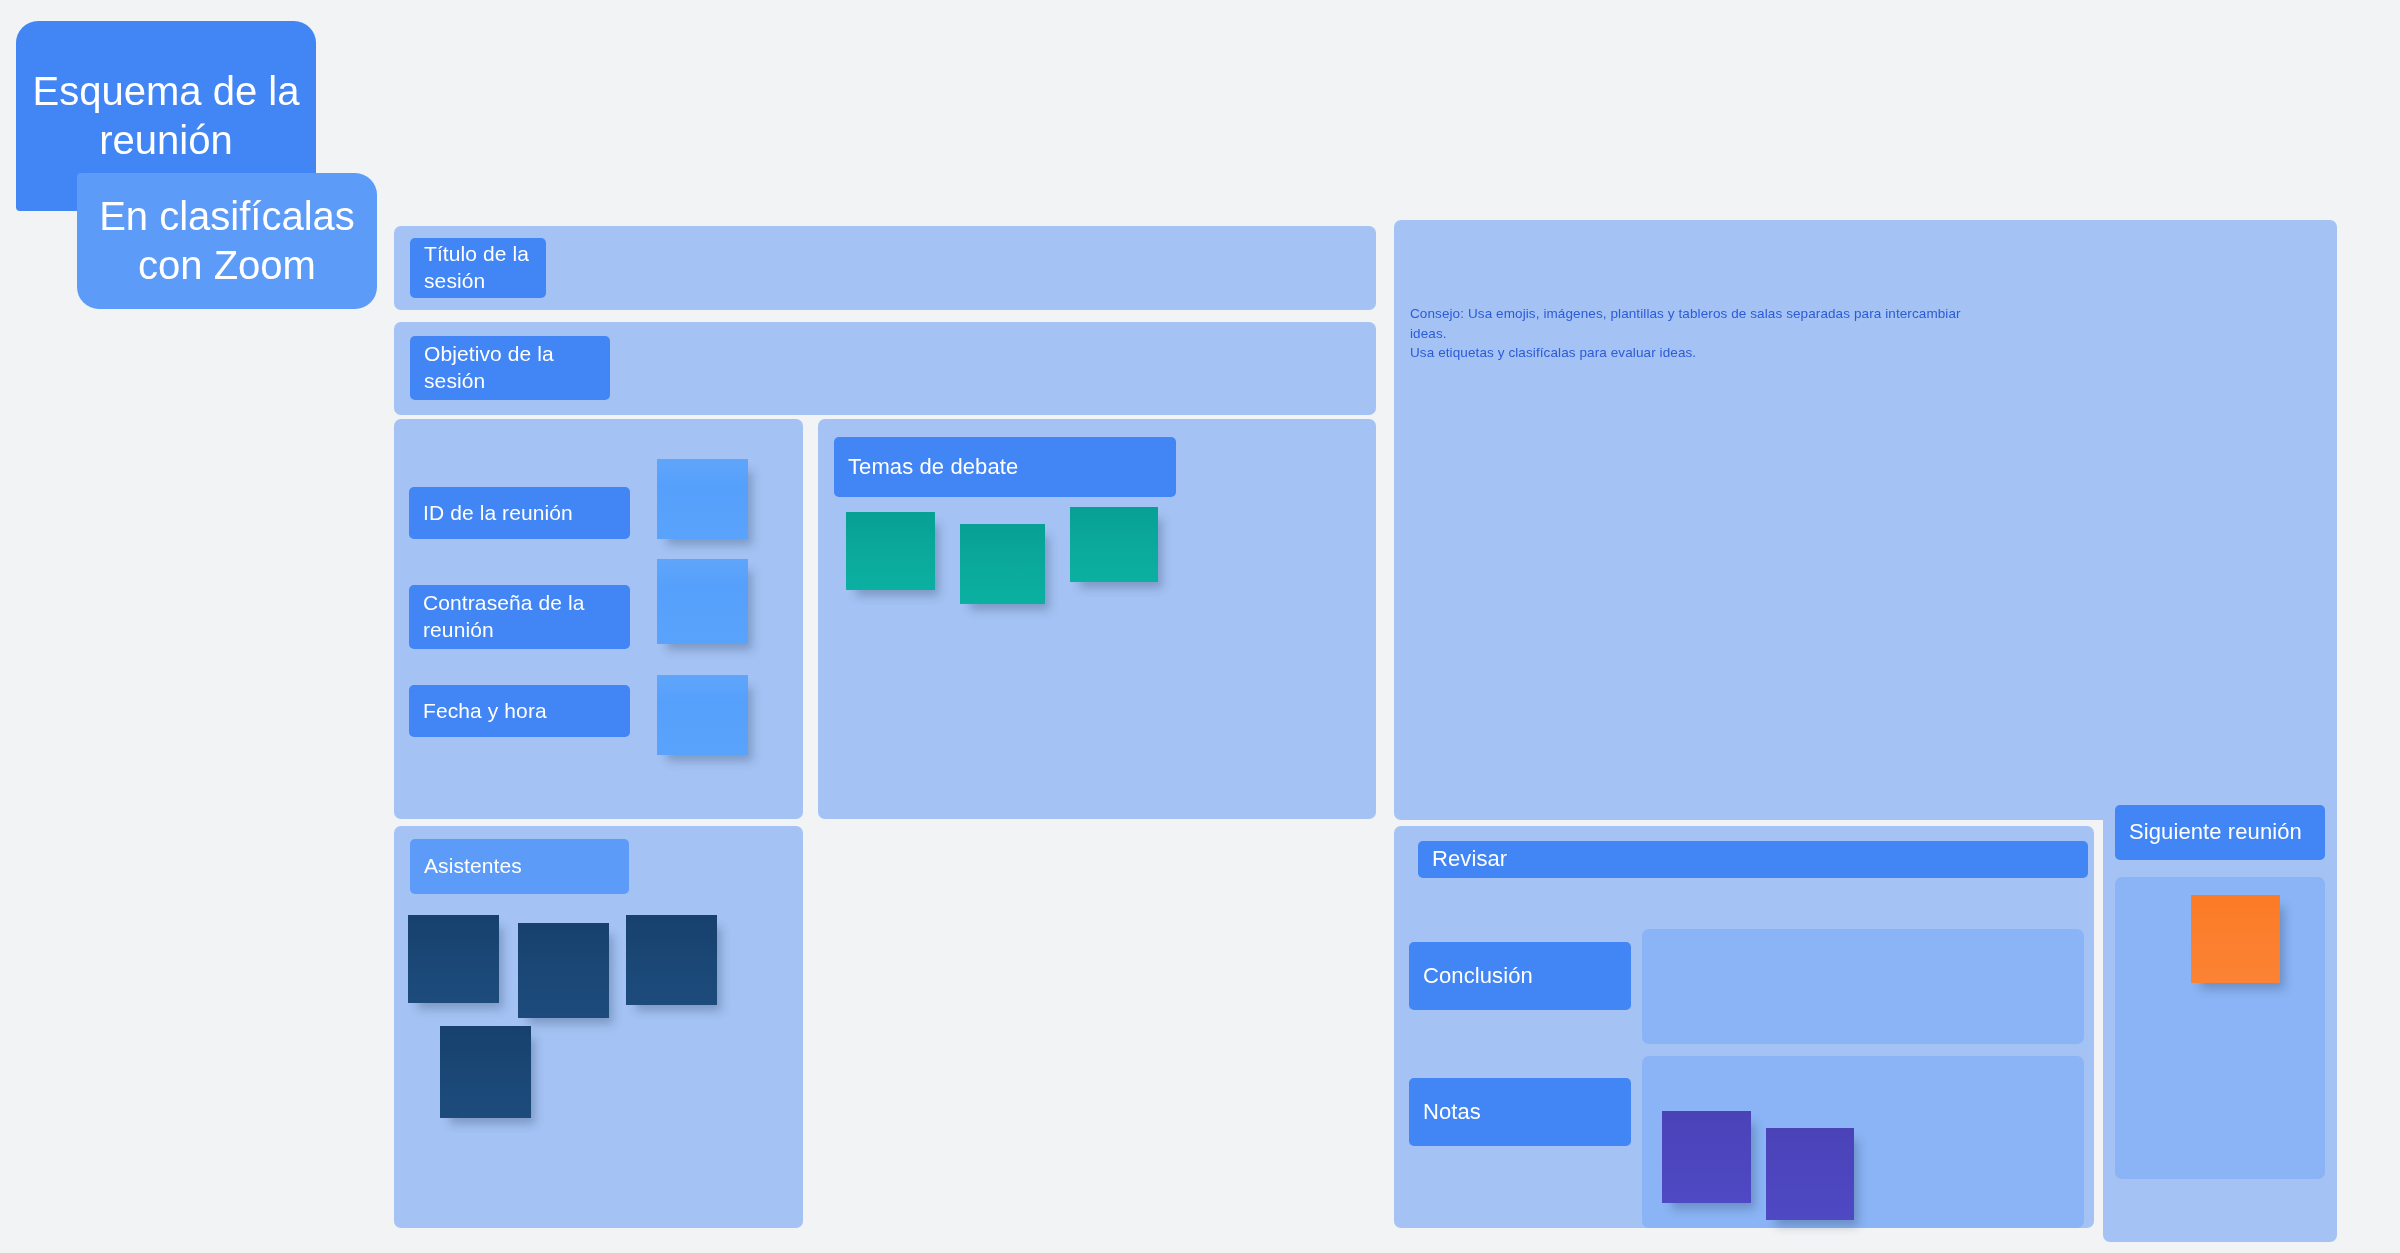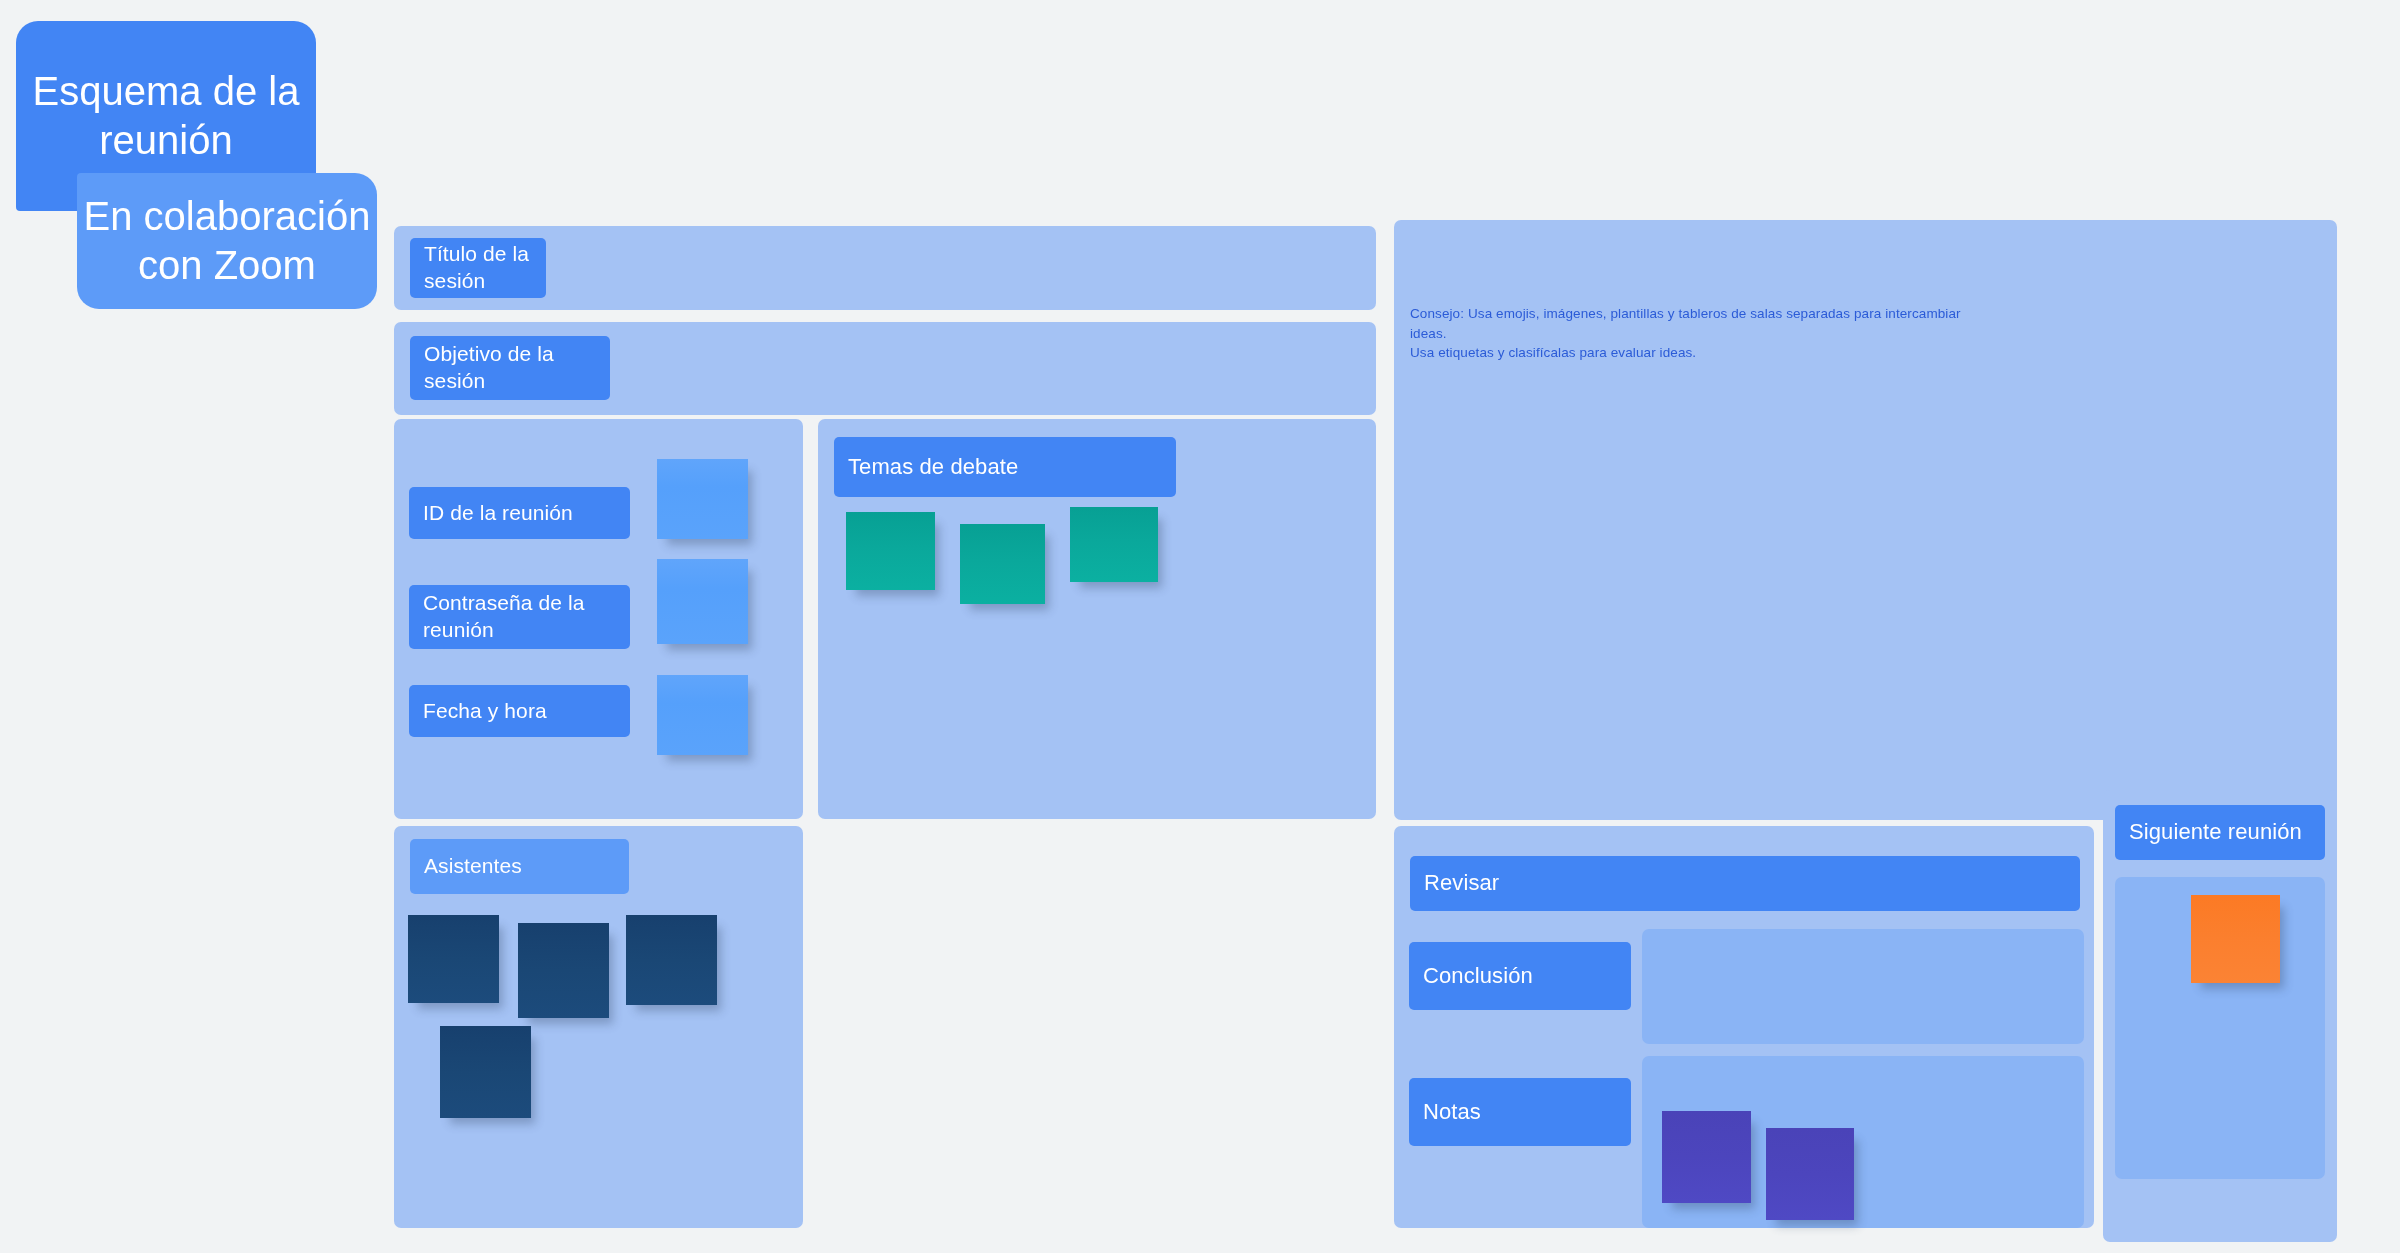--- a/index.html
+++ b/index.html
@@ -87,21 +87,21 @@
 <body>
 
 <div class="board">
 
   <div class="titlecard primary" style="left:16px;top:21px;width:300px;height:190px;">
     <span>Esquema de la
 reunión</span>
   </div>
 
   <div class="titlecard secondary" style="left:77px;top:173px;width:300px;height:136px;">
-    <span>En colaboración
+    <span>En clasifícalas
 con Zoom</span>
   </div>
 
   <div class="panel" style="left:394px;top:226px;width:982px;height:84px;">
     <div class="chip" style="left:16px;top:12px;width:136px;height:60px;">Título de la
 sesión</div>
   </div>
 
   <div class="panel" style="left:394px;top:322px;width:982px;height:93px;">
     <div class="chip" style="left:16px;top:14px;width:200px;height:64px;">Objetivo de la
@@ -143,21 +143,21 @@
 
     <div class="note navy" style="left:14px;top:89px;width:91px;height:88px;"></div>
     <div class="note navy" style="left:124px;top:97px;width:91px;height:95px;"></div>
     <div class="note navy" style="left:232px;top:89px;width:91px;height:90px;"></div>
     <div class="note navy" style="left:46px;top:200px;width:91px;height:92px;"></div>
   </div>
 
 
   <div class="panel" style="left:1394px;top:826px;width:700px;height:402px;">
 
-    <div class="chip header" style="left:16px;top:15px;width:670px;height:55px;margin-top:15px;">Revisar</div>
+    <div class="chip header" style="left:24px;top:15px;width:670px;height:37px;">Revisar</div>
 
     <div class="chip header" style="left:15px;top:116px;width:222px;height:68px;">Conclusión</div>
 
     <div class="subpanel" style="left:248px;top:103px;width:442px;height:115px;"></div>
 
     <div class="chip header" style="left:15px;top:252px;width:222px;height:68px;">Notas</div>
 
     <div class="subpanel" style="left:248px;top:230px;width:442px;height:172px;">
       <div class="note deep" style="left:20px;top:55px;width:89px;height:92px;"></div>
       <div class="note deep" style="left:124px;top:72px;width:88px;height:92px;"></div>

